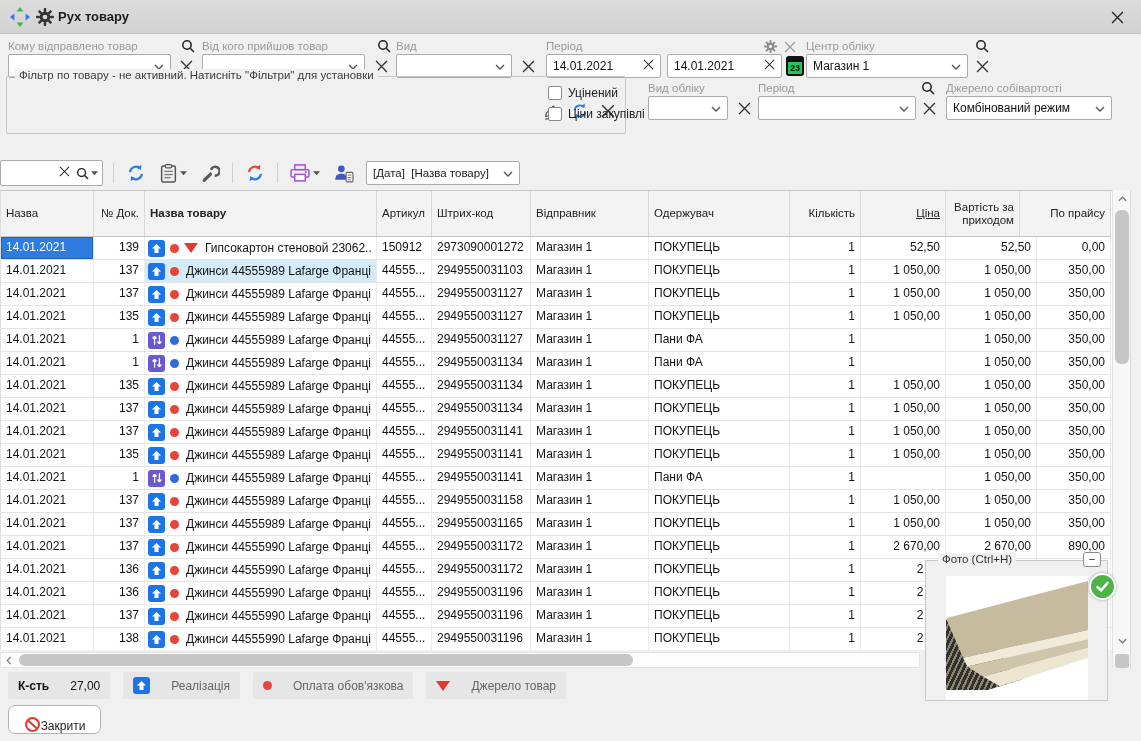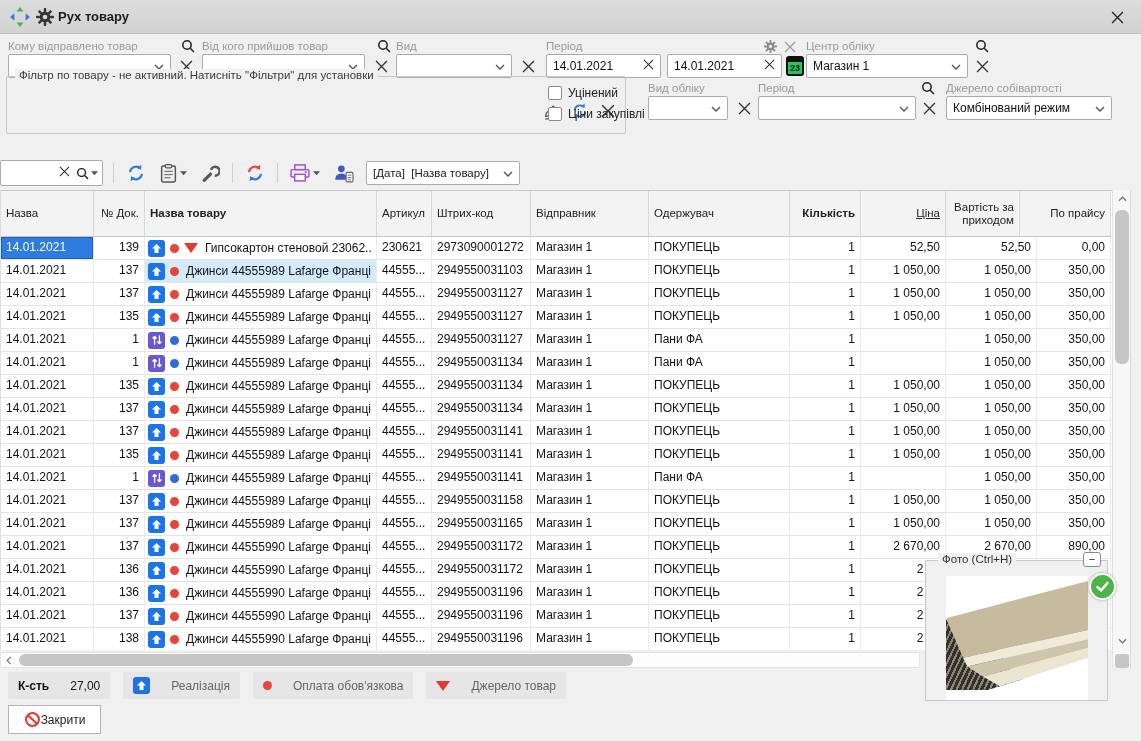--- a/index.html
+++ b/index.html
@@ -71,21 +71,21 @@
   .sarrow { position:absolute; left:0; width:19px; height:18px; display:flex; align-items:center; justify-content:center; }
   .hscroll { left:0; top:652px; width:920px; height:16px; background:#fdfdfd; border:1px solid #e4e4e4; }
   .hthumb { position:absolute; left:18px; top:1px; width:614px; height:12px; background:#c6c6c6; border-radius:6px; }
   .harrow { position:absolute; left:1px; top:1px; width:14px; height:12px; display:flex; align-items:center; justify-content:center; }
 
   
   .legend { left:8px; top:672px; display:flex; gap:13px; align-items:center; }
   .badge { height:27px; background:#e6e6e6; border-radius:2px; display:flex; align-items:center; gap:21px; padding:0 10px; font-size:12px; color:#666; }
   .badge.qty { color:#111; }
   .badge .b { font-weight:bold; color:#111; }
-  .closebtn { left:8px; top:705px; width:93px; height:29px; background:#fff; border:1px solid #b3b3b3; border-radius:0; display:flex; align-items:center; justify-content:center; gap:0; font-size:12px; color:#222; }
+  .closebtn { left:8px; top:705px; width:93px; height:29px; background:#fff; border:1px solid #b3b3b3; border-radius:7px; display:flex; align-items:flex-end; justify-content:center; gap:0; font-size:12px; color:#222; }
 
   
   .photopanel { left:925px; top:560px; width:183px; height:141px; background:#f0f0f0; border:1px solid #c9c9c9; }
   .photo-title { position:absolute; left:12px; top:-8px; background:#f0f0f0; padding:0 4px; font-size:11.5px; color:#333; white-space:nowrap; }
   .minbtn { position:absolute; right:6px; top:-9px; width:18px; height:15px; background:#fff; border:1px solid #8a8a8a; border-radius:3px; display:flex; align-items:center; justify-content:center; font-size:11px; line-height:11px; color:#222; }
   .photo { position:absolute; left:20px; top:15px; width:142px; height:124px; background:#fff; overflow:hidden; }
   .ph-stripes { position:absolute; left:0; top:44px; width:76px; height:70px; background:repeating-linear-gradient(115deg,#31302b 0 3px,#8b8678 3px 5px); clip-path:polygon(0 0,30% 0,100% 85%,55% 100%,0 100%); }
   .ph-board { position:absolute; left:0; top:0; width:142px; height:124px; }
   .b1 { background:#c7bb9f; clip-path:polygon(0 34%, 100% 4%, 100% 44%, 12% 66%); }
   .b1e { background:#efead9; clip-path:polygon(12% 66%, 100% 44%, 100% 51%, 15% 73%); }
@@ -394,40 +394,40 @@
 
   <div class="abs grid">
     <div class="thead" id="thead">
         <div class="hcell c-date" style="">Назва</div>
         <div class="hcell c-doc r" style="justify-content:flex-end;text-align:right;">№ Док.</div>
         <div class="hcell c-name" style="font-weight:bold;">Назва товару</div>
         <div class="hcell c-art" style="">Артикул</div>
         <div class="hcell c-bc" style="">Штрих-код</div>
         <div class="hcell c-snd" style="">Відправник</div>
         <div class="hcell c-rcv" style="">Одержувач</div>
-        <div class="hcell c-qty r" style="justify-content:flex-end;text-align:right;font-weight:bold;">Кількість</div>
+        <div class="hcell c-qty r" style="justify-content:flex-end;text-align:right;">Кількість</div>
         <div class="hcell c-price r" style="justify-content:flex-end;text-decoration:underline;">Ціна</div>
         <div class="hcell c-cost r" style="justify-content:flex-end;text-align:right;">Вартість за приходом</div>
         <div class="hcell c-bp r" style="justify-content:flex-end;text-align:right;">По прайсу</div>
       </div>
     <div id="tbody">
         <div class="trow">
     <div class="cell c-date sel">14.01.2021</div>
     <div class="cell c-doc r">139</div>
     <div class="cell c-name">
             <span class="mvbox up-box">
               <svg width="11" height="11" viewBox="0 0 12 12">
                 <path d="M6 1 L11 6 H8.2 V11 H3.8 V6 H1 Z" fill="#fff"></path>
               </svg>
             </span>
             <span class="dot dot-red"></span>
             <span class="tri-red"></span>
             <span class="nm">Гипсокартон стеновой 23062...</span>
           </div>
-    <div class="cell c-art">230621</div>
+    <div class="cell c-art">150912</div>
     <div class="cell c-bc">2973090001272</div>
     <div class="cell c-snd">Магазин 1</div>
     <div class="cell c-rcv">ПОКУПЕЦЬ</div>
     <div class="cell c-qty r">1</div>
     <div class="cell c-price r">52,50</div>
     <div class="cell c-bp r">52,50</div>
     <div class="cell c-cost r">0,00</div>
   </div>
         <div class="trow">
     <div class="cell c-date">14.01.2021</div>

